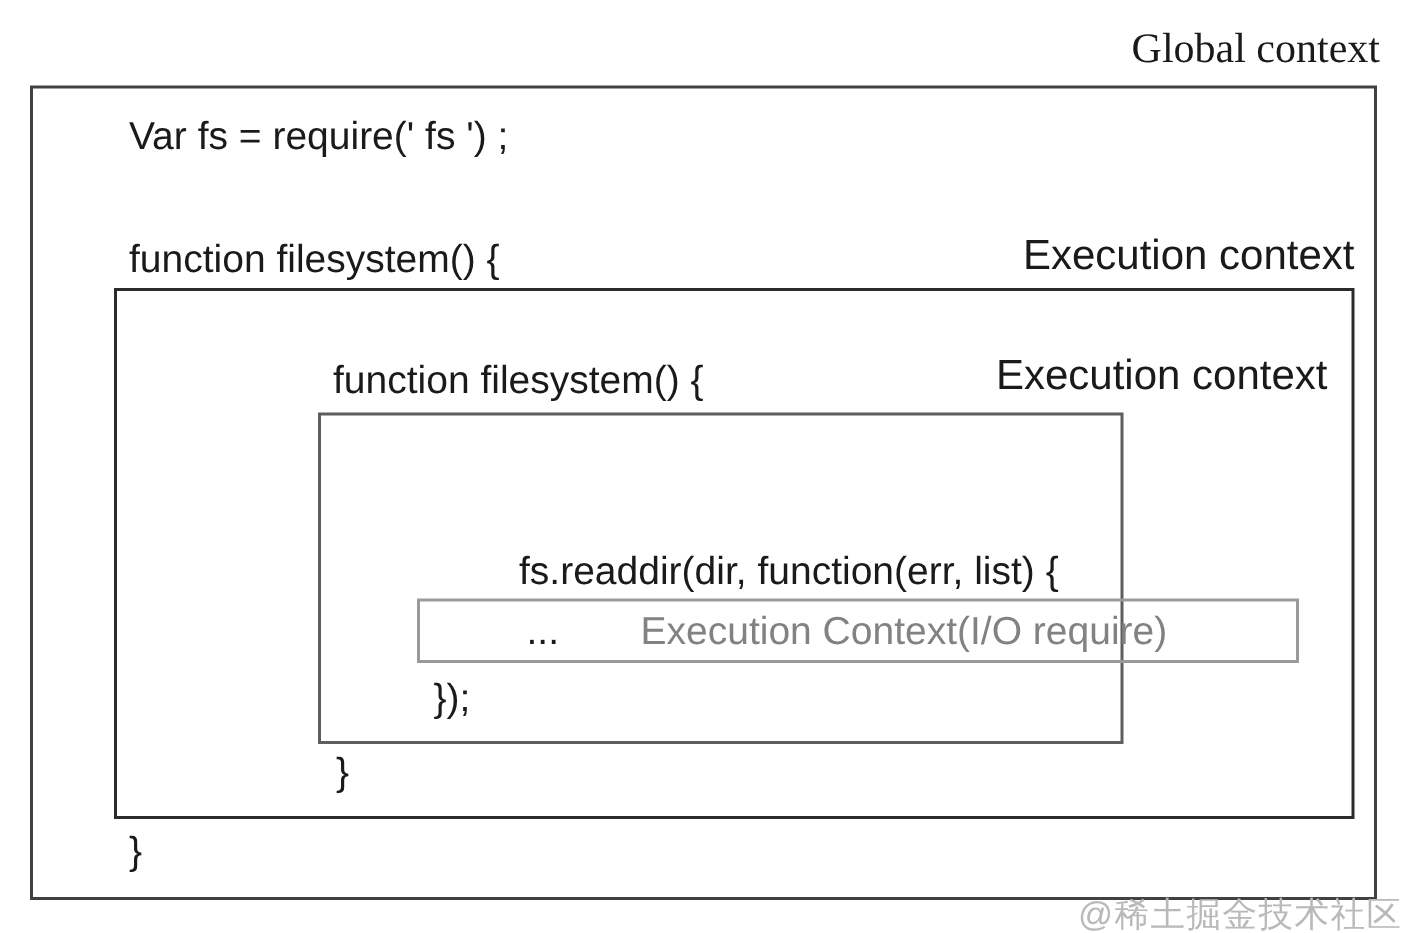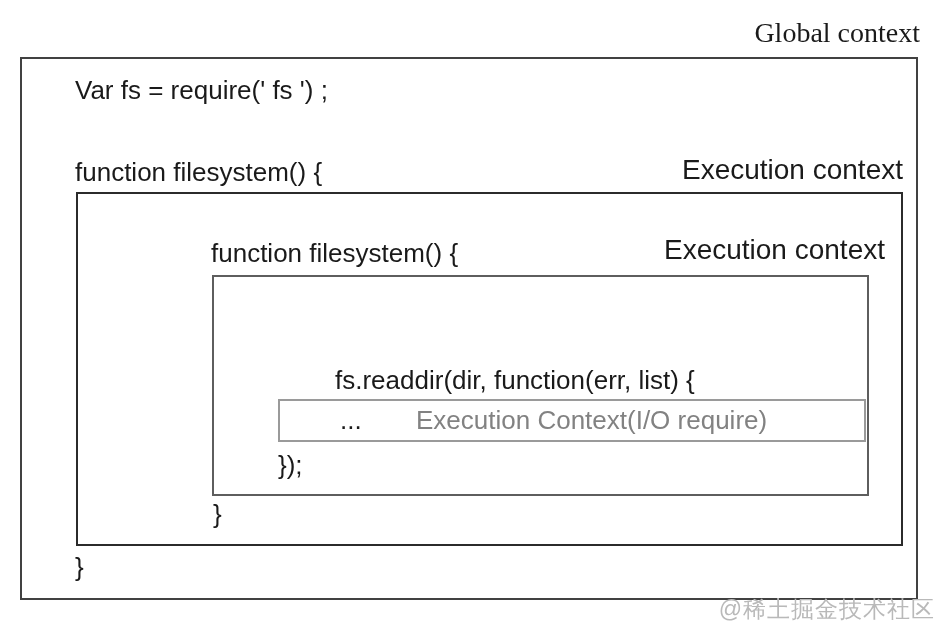--- a/index.html
+++ b/index.html
@@ -20,31 +20,32 @@
     font-family:"Liberation Sans","DejaVu Sans",sans-serif;
     color:var(--text);
     overflow:hidden;
   }
   .abs{position:absolute;}
   .code{
     font-size:26px;
     line-height:32px;
     white-space:pre;
     color:var(--text);
+    margin-left:11px;
   }
   .ctx-label{
     font-size:28px;
     line-height:32px;
     white-space:pre;
     color:var(--text);
   }
   .box{position:absolute;box-sizing:border-box;background:transparent;}
   #global-box{left:20px;top:57px;width:898px;height:543px;border:2px solid var(--border-outer);}
   #execution-box{left:54px;top:133px;width:827px;height:354px;border:2px solid var(--border-mid);}
-  #inner-exec-box{left:134px;top:81px;width:657px;height:221px;border:2px solid var(--border-inner);}
+  #inner-exec-box{left:134px;top:81px;width:537px;height:221px;border:2px solid var(--border-inner);}
   #callback-box{left:64px;top:122px;width:588px;height:43px;border:2px solid var(--border-callback);}
   #callback-box .line{line-height:39px;}
   .muted-label{color:var(--muted);}
   #watermark{
     right:6px;top:594px;
     font-size:23px;
     letter-spacing:1px;
     color:var(--watermark);
     white-space:pre;
   }

